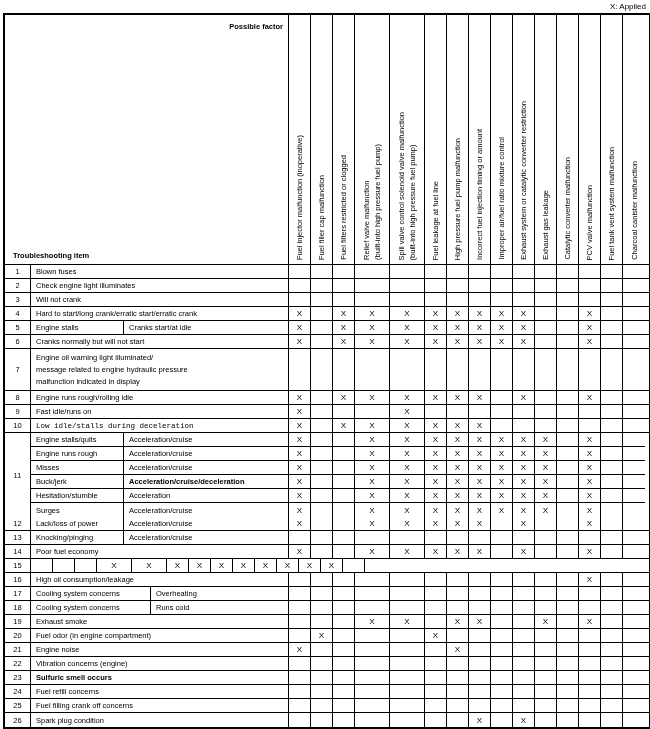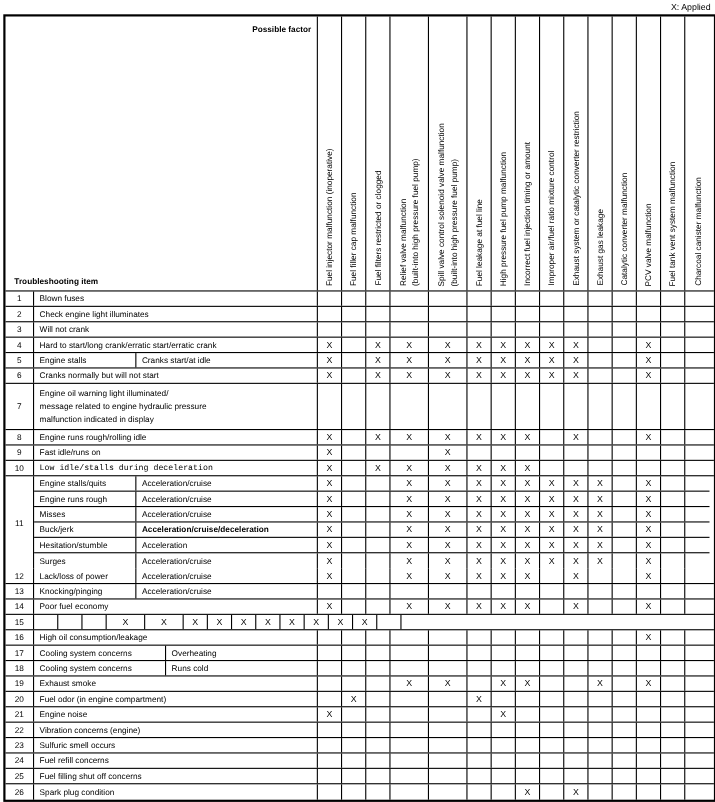--- a/index.html
+++ b/index.html
@@ -613,21 +613,21 @@
           <div class="mc" style="width: 22px;"></div>
           <div class="mc" style="width: 22px;"></div>
           <div class="mc" style="width: 22px;"></div>
           <div class="mc" style="width: 22px;"></div>
           <div class="mc" style="width: 22px;"></div>
           <div class="mc" style="width: 22px;"></div>
           <div class="mc last" style="width: 22px;"></div>
         </div>
         <div class="row">
           <div class="ncell">23</div>
-          <div class="lcell" style="width: 258px;">Sulfuric smell occurs</div>
+          <div class="lcell" style="width: 258px; font-weight: bold;">Sulfuric smell occurs</div>
           <div class="mc" style="width: 22px;"></div>
           <div class="mc" style="width: 22px;"></div>
           <div class="mc" style="width: 22px;"></div>
           <div class="mc" style="width: 35px;"></div>
           <div class="mc" style="width: 35px;"></div>
           <div class="mc" style="width: 22px;"></div>
           <div class="mc" style="width: 22px;"></div>
           <div class="mc" style="width: 22px;"></div>
           <div class="mc" style="width: 22px;"></div>
           <div class="mc" style="width: 22px;"></div>
@@ -651,21 +651,21 @@
           <div class="mc" style="width: 22px;"></div>
           <div class="mc" style="width: 22px;"></div>
           <div class="mc" style="width: 22px;"></div>
           <div class="mc" style="width: 22px;"></div>
           <div class="mc" style="width: 22px;"></div>
           <div class="mc" style="width: 22px;"></div>
           <div class="mc last" style="width: 22px;"></div>
         </div>
         <div class="row">
           <div class="ncell">25</div>
-          <div class="lcell" style="width: 258px;">Fuel filling shut off concerns</div>
+          <div class="lcell" style="width: 258px;">Fuel filling crank off concerns</div>
           <div class="mc" style="width: 22px;"></div>
           <div class="mc" style="width: 22px;"></div>
           <div class="mc" style="width: 22px;"></div>
           <div class="mc" style="width: 35px;"></div>
           <div class="mc" style="width: 35px;"></div>
           <div class="mc" style="width: 22px;"></div>
           <div class="mc" style="width: 22px;"></div>
           <div class="mc" style="width: 22px;"></div>
           <div class="mc" style="width: 22px;"></div>
           <div class="mc" style="width: 22px;"></div>

